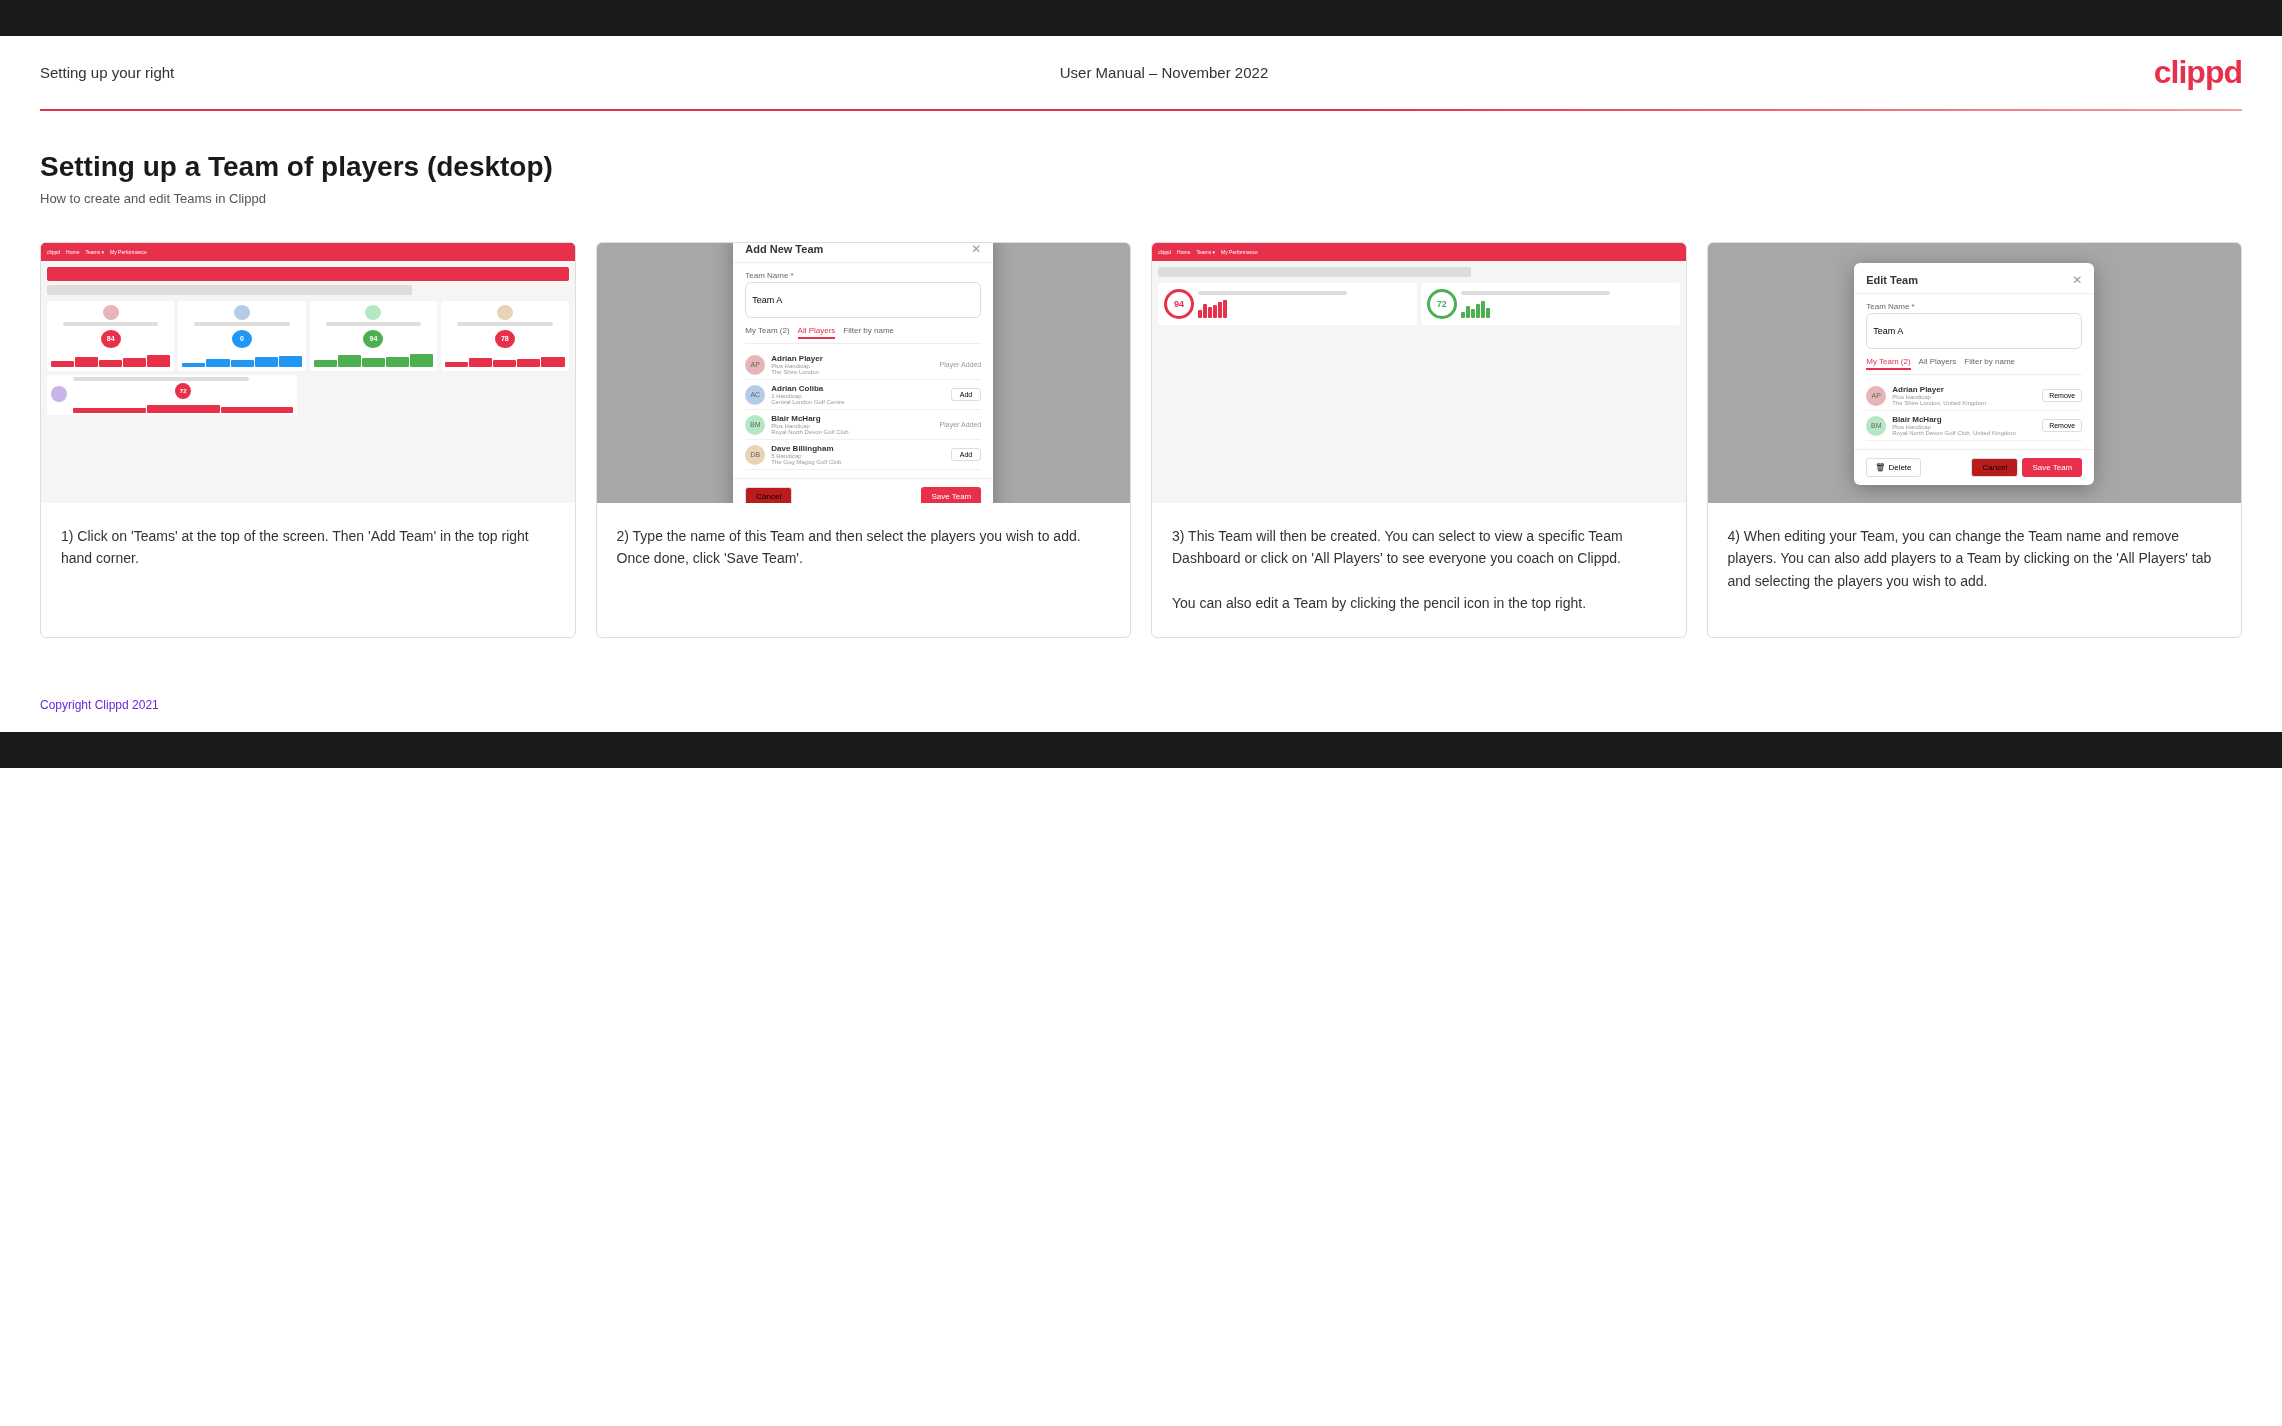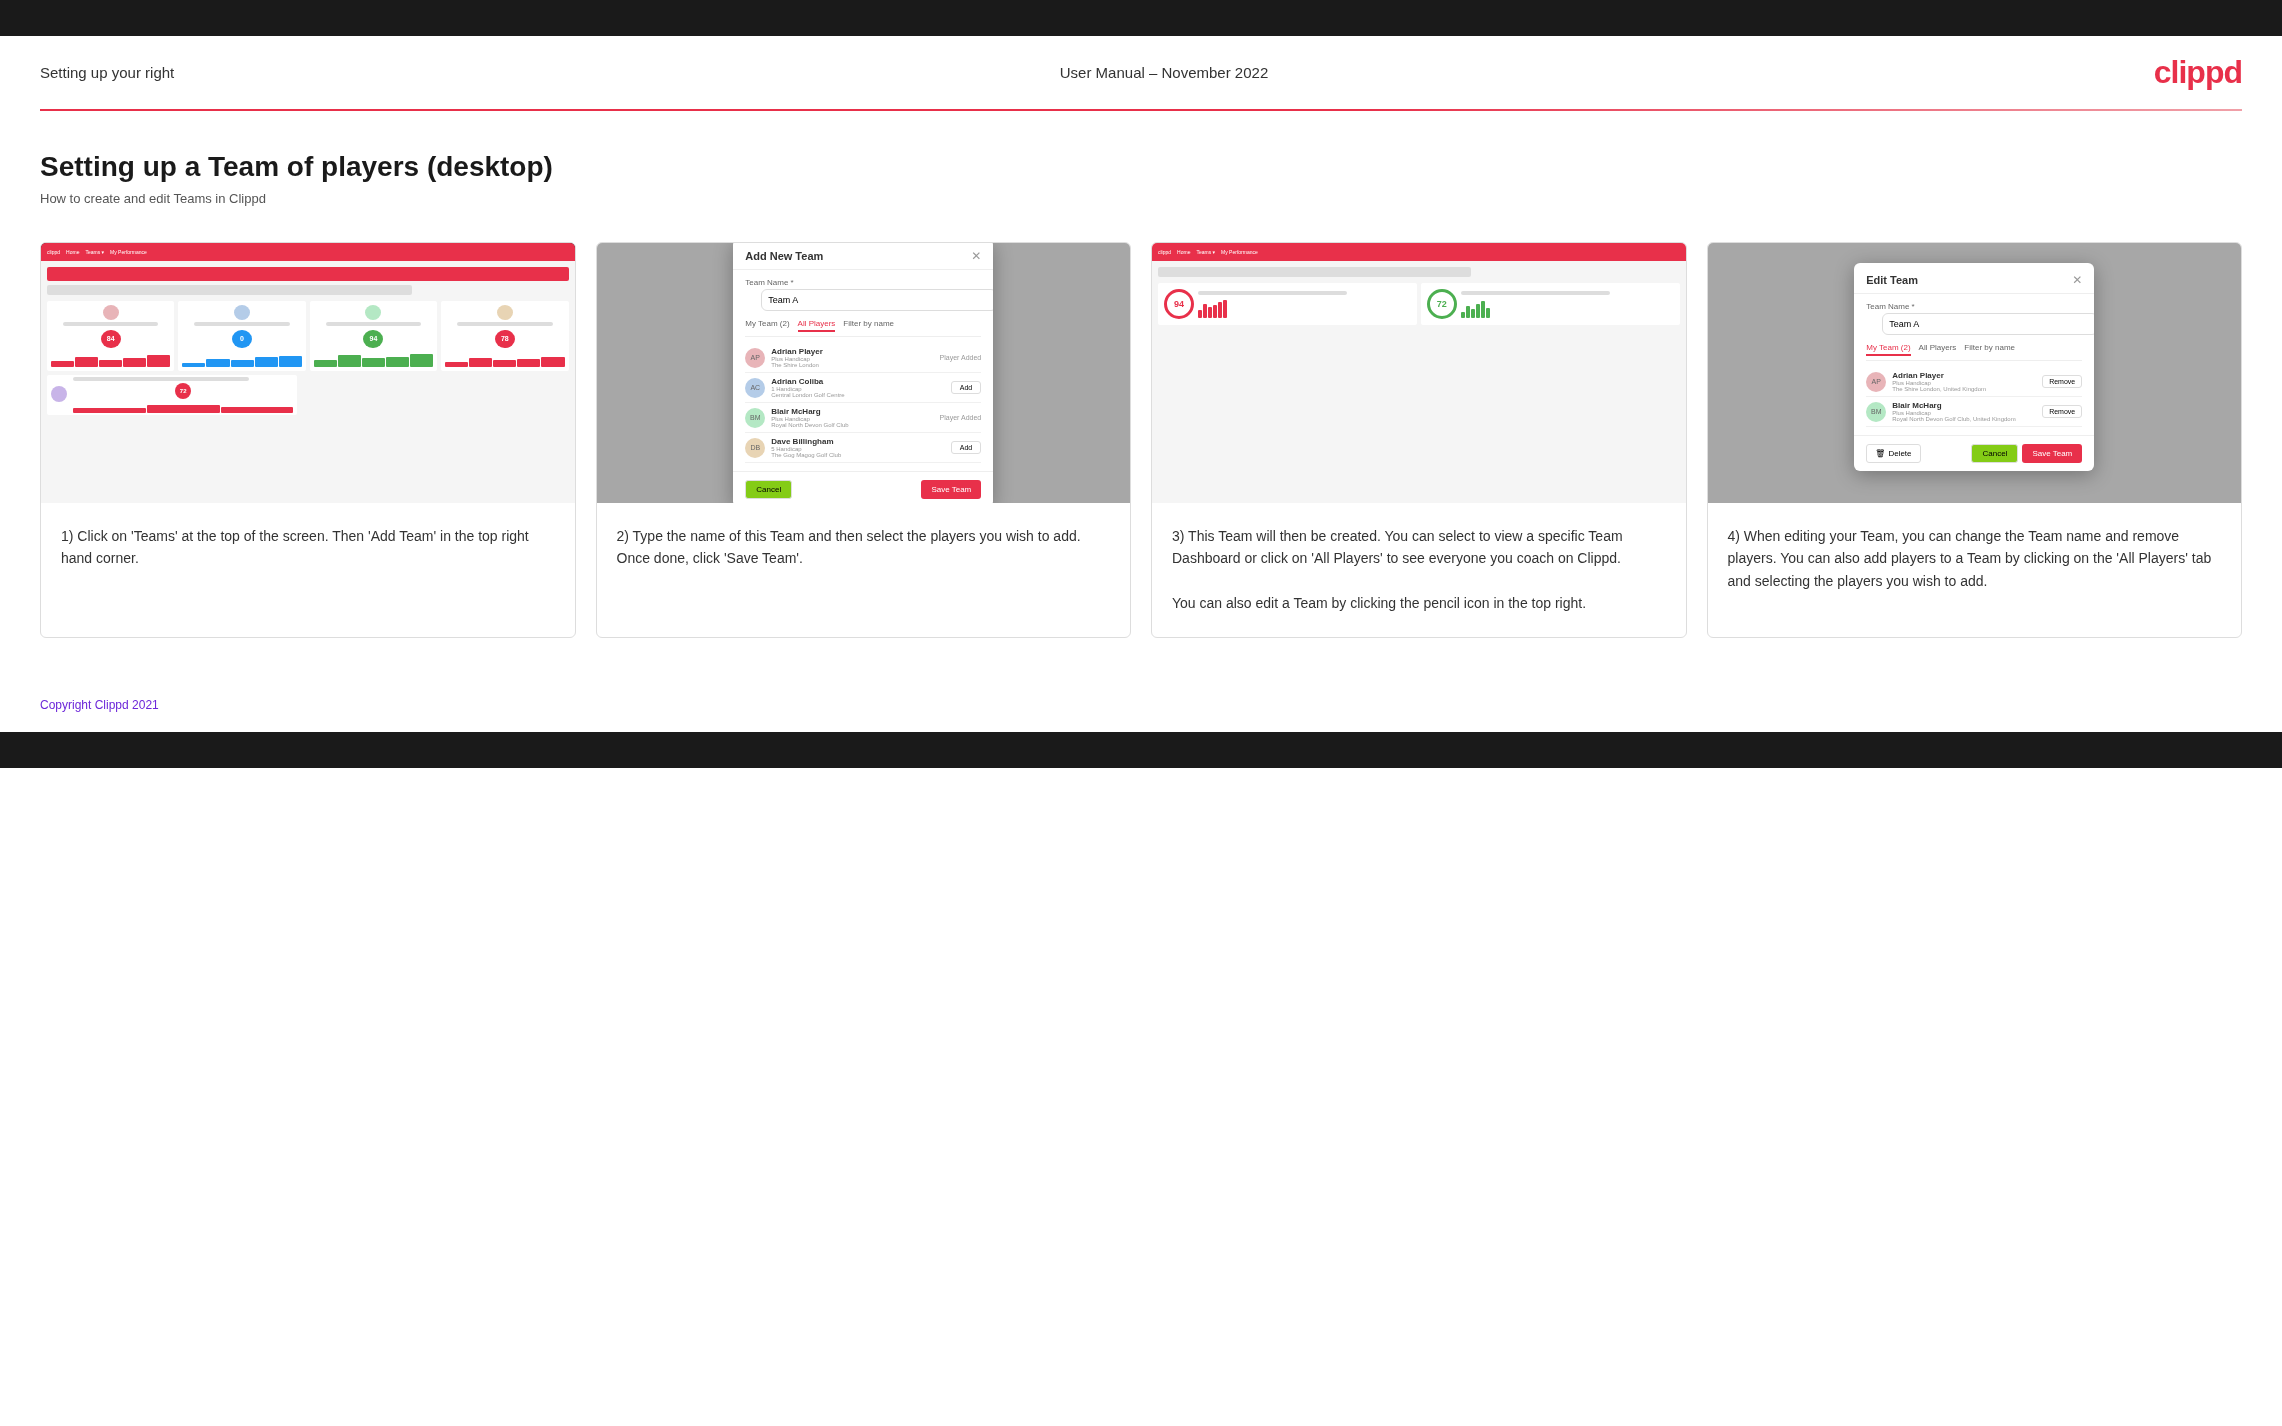--- a/index.html
+++ b/index.html
@@ -230,25 +230,24 @@
       padding: 8px 12px;
     }
     .modal-label {
       font-size: 8px;
       color: #666;
       margin-bottom: 2px;
     }
     .modal-input {
       border: 1px solid #ddd;
       border-radius: 6px;
-      padding: 5px 6px;
+      padding: 12px 6px;
       font-size: 9px;
       width: 100%;
       margin-bottom: 6px;
-      margin-left: 16px;
     }
     .modal-tabs {
       display: flex;
       gap: 8px;
       margin-bottom: 6px;
       border-bottom: 1px solid #eee;
       padding-bottom: 4px;
     }
     .modal-tab {
       font-size: 8px;
@@ -304,21 +303,21 @@
       font-size: 7px;
       cursor: pointer;
     }
     .modal-footer {
       display: flex;
       justify-content: space-between;
       padding: 8px 12px;
       border-top: 1px solid #eee;
     }
     .btn-cancel {
-      background: #84cc16;
+      background: #b91c1c;
       border: 1px solid #ddd;
       border-radius: 3px;
       padding: 4px 10px;
       font-size: 8px;
       cursor: pointer;
     }
     .btn-save {
       background: #e8304a;
       color: white;
       border: none;

